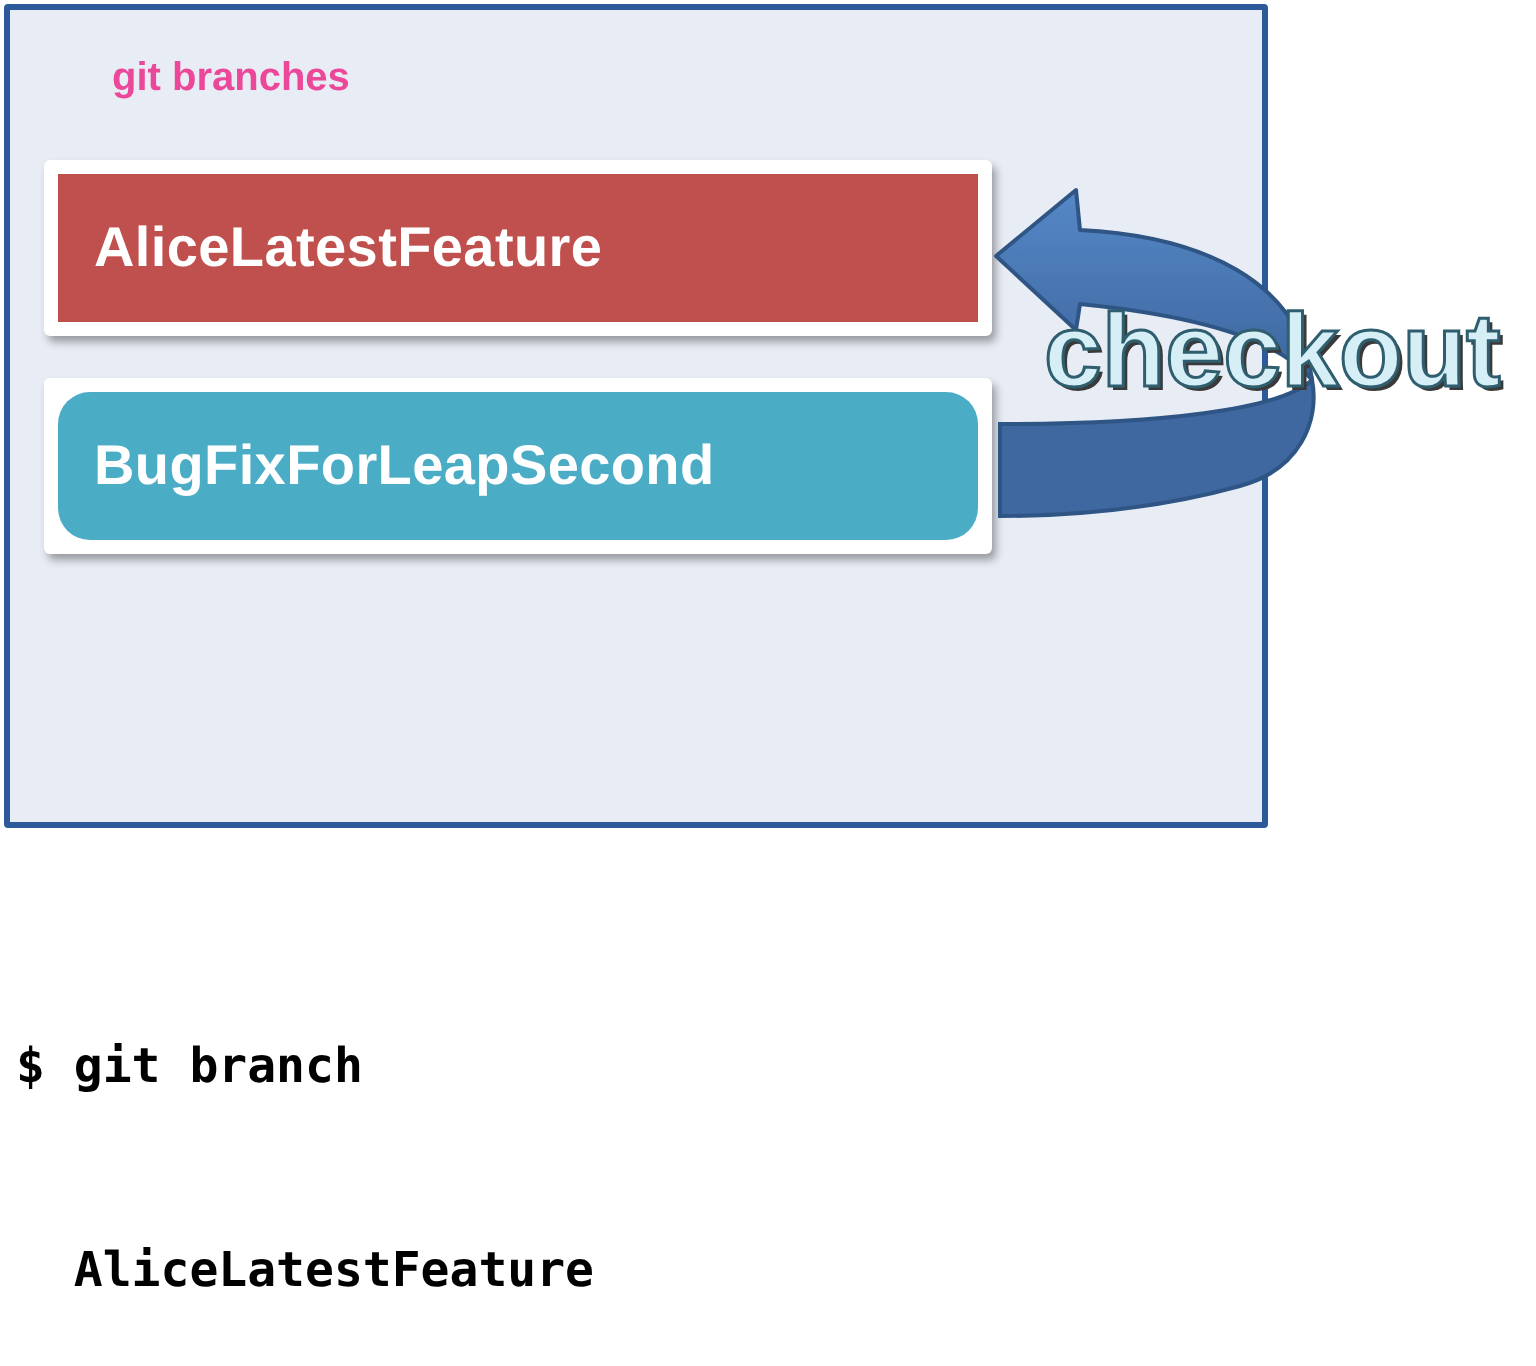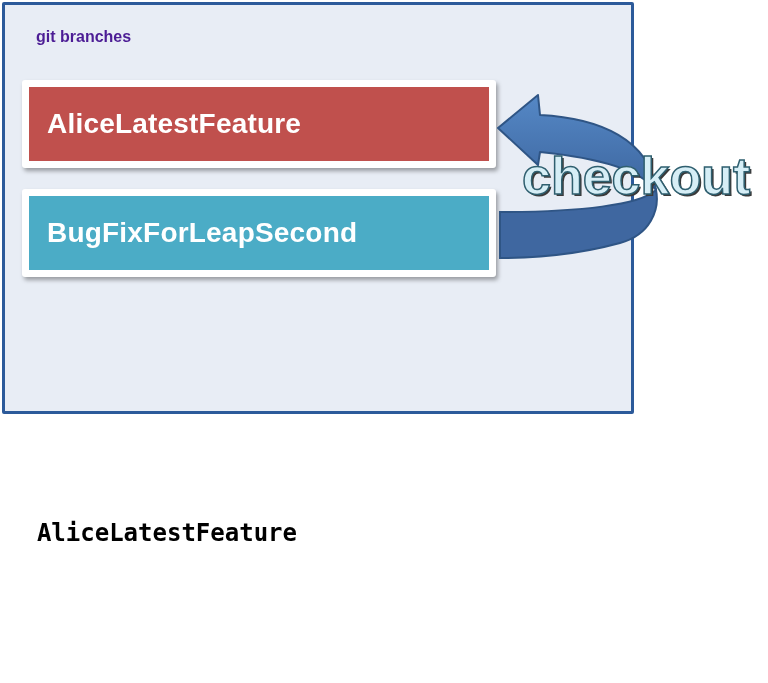--- a/index.html
+++ b/index.html
@@ -1,25 +1,25 @@
 <!DOCTYPE html>
 <html><head>
 <meta charset="utf-8">
 <style>
   html, body { margin:0; padding:0; background:#ffffff; }
   body { width:768px; height:683px; position:relative; overflow:hidden; font-family:"Liberation Sans", sans-serif; }
   .panel { position:absolute; left:2px; top:2px; width:626px; height:406px; background:#e8edf5; border:3px solid #2c5a9a; border-radius:2px; }
-  .panel-title { position:absolute; left:36px; top:28px; font-family:"Liberation Sans", sans-serif; font-weight:bold; font-size:16px; color:#4c1d95; }
+  .panel-title { position:absolute; left:56px; top:28px; font-family:"Liberation Sans", sans-serif; font-weight:bold; font-size:20px; color:#ec4899; }
   .branch-card { position:absolute; left:22px; width:474px; height:88px; background:#ffffff; border-radius:3px; box-shadow:2px 3px 4px rgba(0,0,0,0.35); }
   .branch-card .fill { position:absolute; left:7px; top:7px; right:7px; bottom:7px; display:flex; align-items:center; }
   .branch-card .label { font-family:"Liberation Sans", sans-serif; font-weight:bold; font-size:28px; color:#ffffff; padding-left:18px; letter-spacing:0.2px; }
   .card-alice { top:80px; }
   .card-alice .fill { background:#c0504d; }
   .card-bugfix { top:189px; }
-  .card-bugfix .fill { background:#4bacc6; }
+  .card-bugfix .fill { background:#4bacc6;border-radius:16px; }
   .arrow-svg { position:absolute; left:0; top:0; width:768px; height:420px; pointer-events:none; }
   .checkout-label { position:absolute; left:522px; top:146px; font-family:"Liberation Sans", sans-serif; font-weight:bold; font-size:52px; color:#d6eef6; letter-spacing:0px;
     -webkit-text-stroke:1.5px #2f5f6f; text-shadow:2px 2px 0 #3a3a3a; }
   .terminal { position:absolute; left:8px; top:448px; font-family:"DejaVu Sans Mono", monospace; font-weight:bold; font-size:24px; line-height:34px; color:#000; white-space:pre; }
   .line { display:block; }
 </style>
 </head>
 <body>
 
 <div class="panel"></div>
@@ -46,19 +46,20 @@
   </defs>
 
   <path d="M 500 212 C 580 212, 640 205, 656 190 C 660 210, 650 235, 620 243 C 580 254, 540 258, 500 258 Z" fill="#3f67a0" stroke="#2f5585" stroke-width="2"></path>
 
   <path d="M 498 128 L 538 95 L 540 115 C 600 118, 650 140, 656 190 C 640 170, 600 158, 540 152 L 538 165 Z" fill="url(#arrowGrad)" stroke="#2f5585" stroke-width="2" stroke-linejoin="round"></path>
 </svg>
 
 <div class="checkout-label">checkout</div>
 
 <div class="terminal">
+  <span class="line"><span>$ </span><span>git branch</span></span>
   <span class="line"><span>  </span><span>AliceLatestFeature</span></span>
   
   
   
   
   
 </div>
 
 </body></html>

